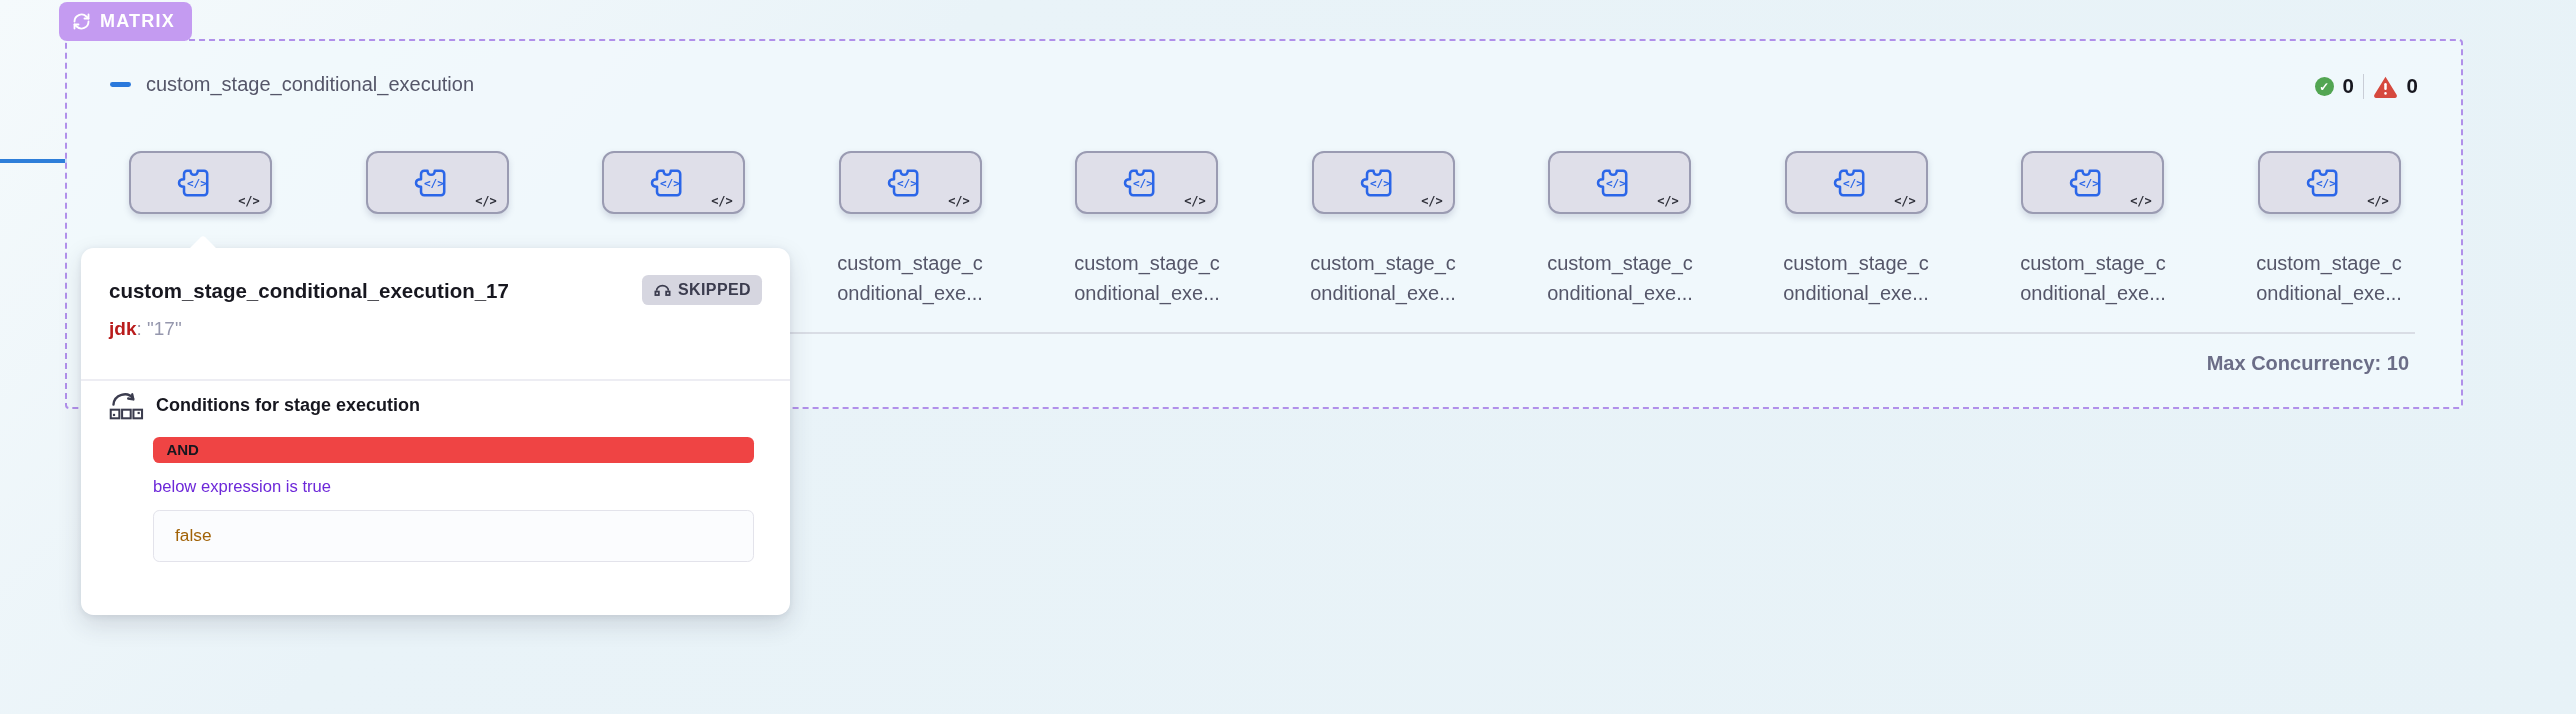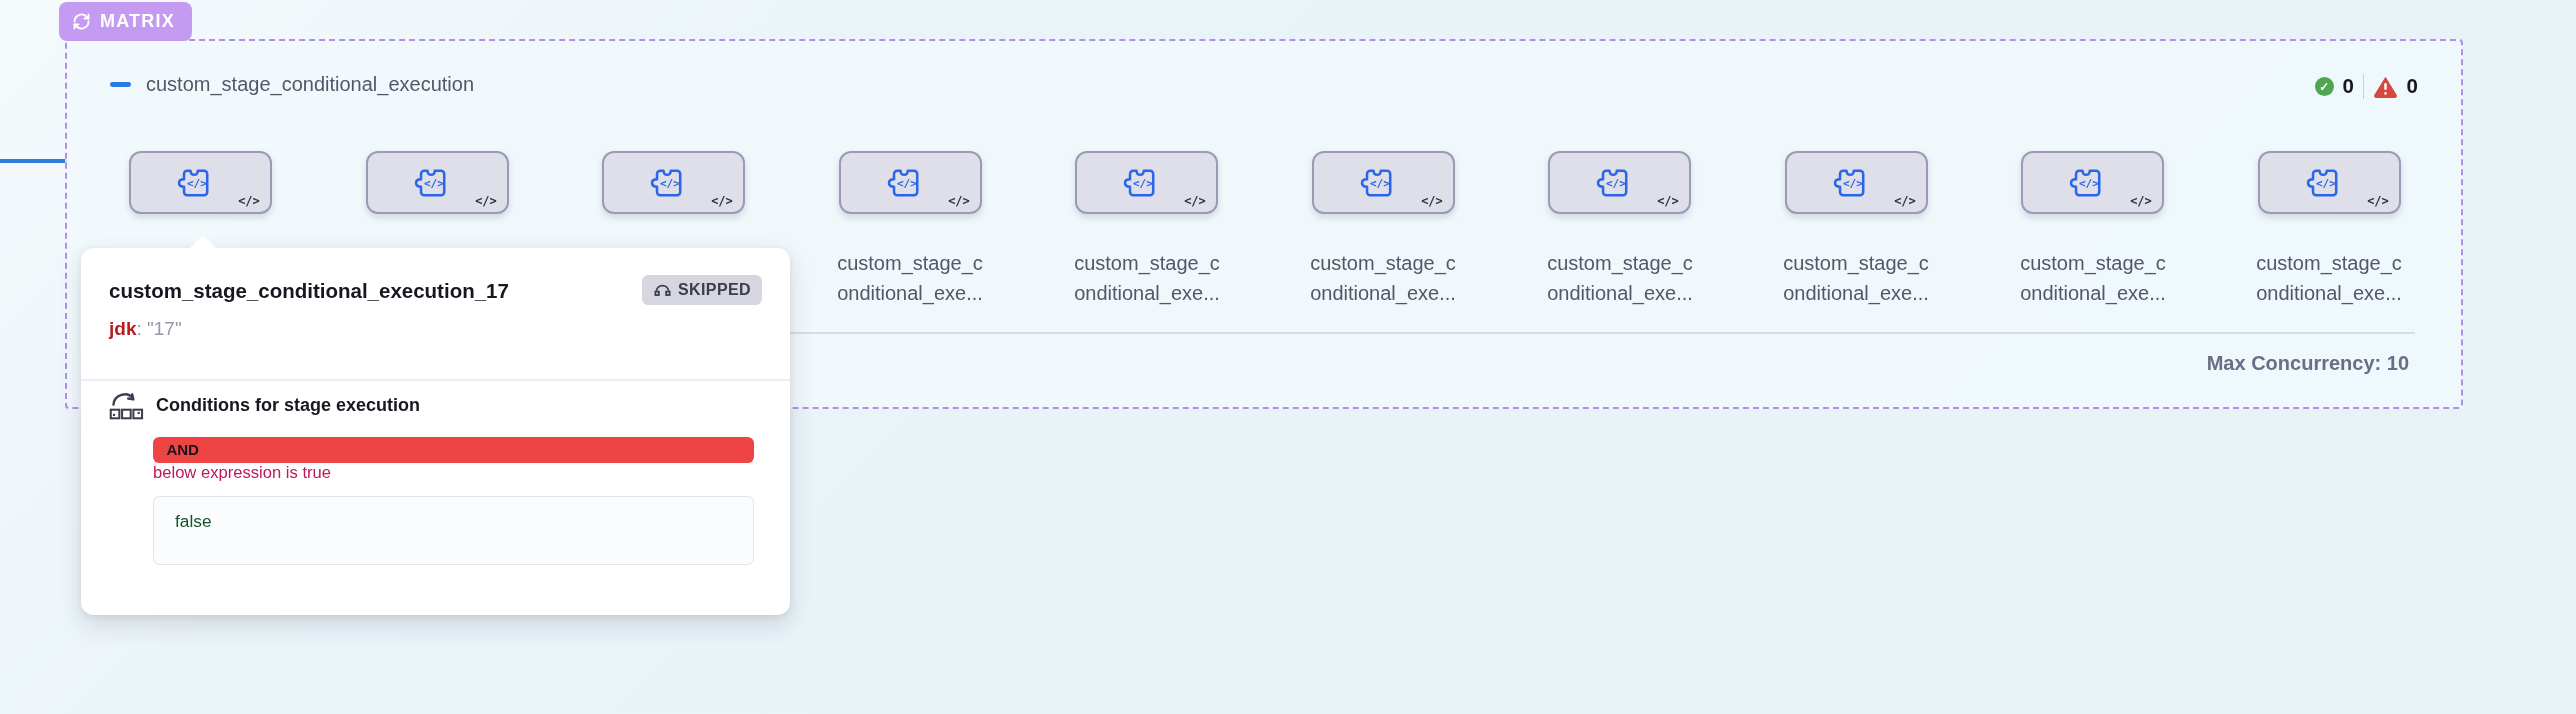--- a/index.html
+++ b/index.html
@@ -72,24 +72,24 @@
   .var-row{margin-top:12.6px; font-size:19px;}
   .var-label{font-weight:bold; color:#b91c1c;}
   .var-value{color:#9597AD;}
   .pop-divider{position:absolute; left:0; right:0; top:131px; height:1.6px; background:#EDEDF3;}
   .cond-section{position:absolute; left:27px; right:36px; top:140px;}
   .cond-header{display:flex; align-items:center; gap:12px;}
   .cond-heading{font-size:18px; font-weight:bold; color:#17171F;}
   .cond-body{margin-left:45px;}
   .cond-desc{margin-top:20px; font-size:16.6px; color:#17171F;}
   .and-bar{margin-top:15px; height:26px; line-height:26px; background:#ef4444; border-radius:6.3px; padding:0 13.4px; font-size:15px; font-weight:bold; color:#17171F;}
-  .cond-sub{font-size:16.6px; color:#be185d;}
+  .cond-sub{margin-top:14px; font-size:16.6px; color:#6d28d9;}
   .expr-box{
-    margin-top:12.6px; height:69px; box-sizing:border-box; border:1.6px solid #E3E3EB; border-radius:6.3px;
-    background:#FBFCFE; line-height:49px; padding:0 21px; font-size:17.3px; color:#14532d;
+    margin-top:12.6px; height:52px; box-sizing:border-box; border:1.6px solid #E3E3EB; border-radius:6.3px;
+    background:#FBFCFE; line-height:49px; padding:0 21px; font-size:17.3px; color:#a16207;
   }
 </style>
 </head>
 <body>
 
 <div id="screen">
 
   <div class="connector"></div>
 
   <div class="matrix-badge">

